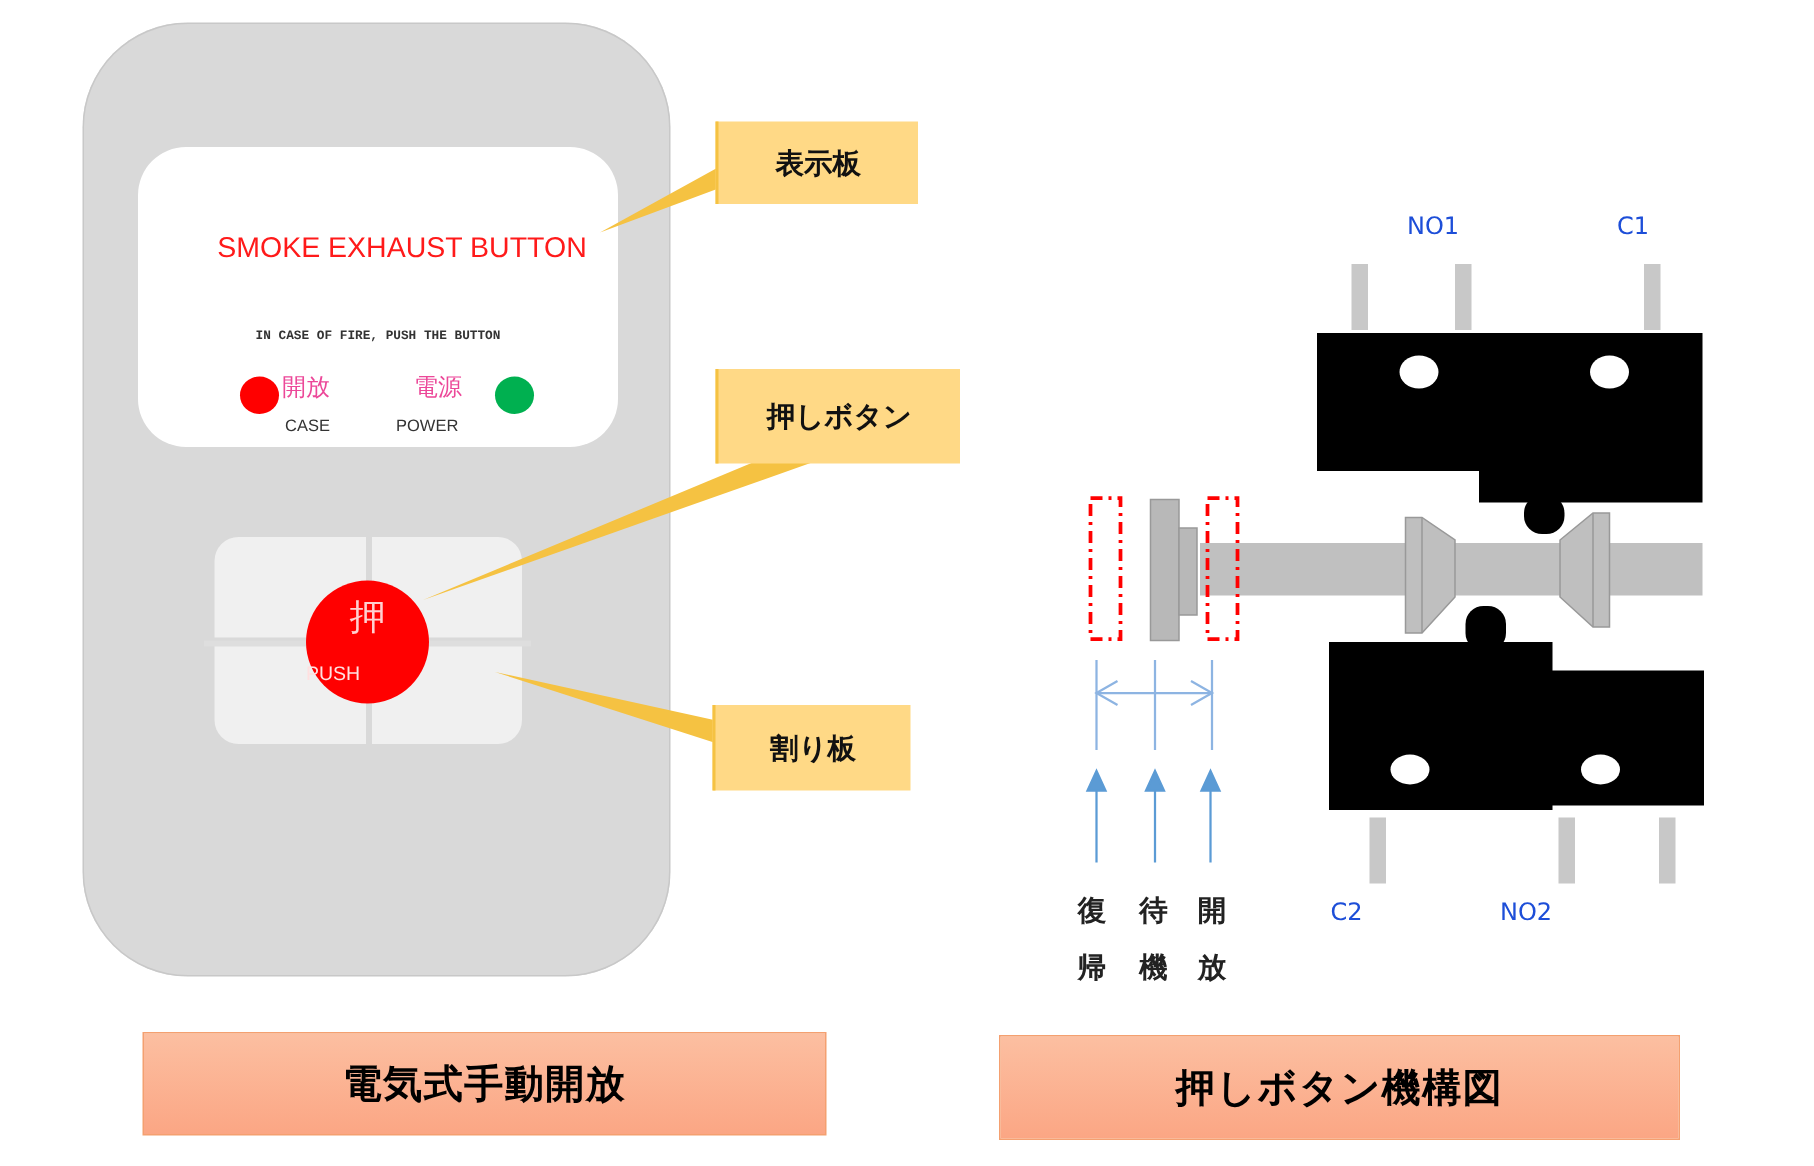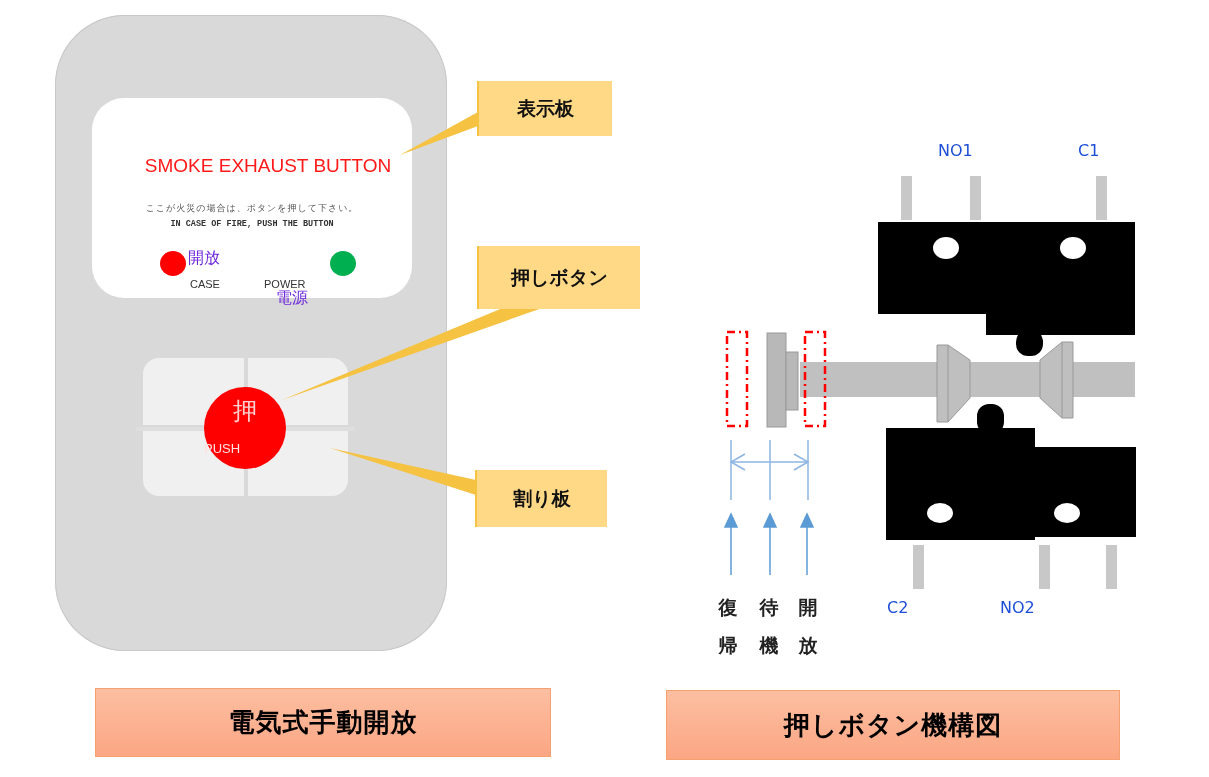--- a/index.html
+++ b/index.html
@@ -16,23 +16,23 @@
                     font-weight:bold; font-size:23px; letter-spacing:8px; padding-left:6px; box-sizing:border-box; }
   #panel-title-en { left:0; top:57px; width:100%; text-align:center; color:#ff1a1a;
                     font-family:"Liberation Sans", sans-serif; font-size:19px;margin-left:16px; }
   #panel-note-jp { left:0; top:104px; width:100%; text-align:center; color:#555;
                    font-size:9px; letter-spacing:1px; }
   #panel-note-en { left:0; top:121px; width:100%; text-align:center; color:#333;
                    font-family:Liberation Mono, monospace; font-size:8.5px; font-weight:bold; }
   .lamp { width:26px; height:25px; border-radius:50%; }
   #lamp-open { left:68px; top:153px; background:#ff0000; }
   #lamp-power { left:238px; top:153px; background:#00b050; }
-  .lamp-jp { font-size:16px; color:#6d28d9; top:150px; }
+  .lamp-jp { font-size:16px; color:#ec4899; top:150px; }
   #open-jp { left:96px; }
-  #power-jp { left:184px;margin-top:40px; }
+  #power-jp { left:184px; }
   .lamp-en { font-size:11px; color:#333; top:180px; font-family:"Liberation Sans", sans-serif; }
   #open-en { left:98px; }
   #power-en { left:172px; }
 
   
   #break-plate { left:143px; top:358px; width:205px; height:138px; }
   .plate-q { position:absolute; background:#f0f0f0; }
   #plate-divider-h { left:136px; top:427px; width:218px; height:4px; background:#dedede; }
   #plate-divider-v { left:244px; top:358px; width:4px; height:138px; background:#d9d9d9; }
   #push-button { left:204px; top:387px; width:82px; height:82px; background:#ff0000;
@@ -70,21 +70,20 @@
   #state-standby { left:758px; top:588px; }
   #state-open    { left:797px; top:588px; }
 </style>
 </head>
 <body>
 
 <div id="device" class="abs"></div>
 
 <div id="display-panel" class="abs">
   <div id="panel-title-en" class="abs">SMOKE EXHAUST BUTTON</div>
-  <div id="panel-note-jp" class="abs">ここが火災の場合は、ボタンを押して下さい。</div>
   <div id="panel-note-en" class="abs">IN CASE OF FIRE, PUSH THE BUTTON</div>
 
   <div id="lamp-open" class="abs lamp"></div>
   <div id="open-jp" class="abs lamp-jp">開放</div>
   <div id="open-en" class="abs lamp-en">CASE</div>
 
   <div id="lamp-power" class="abs lamp"></div>
   <div id="power-jp" class="abs lamp-jp">電源</div>
   <div id="power-en" class="abs lamp-en">POWER</div>
 </div>

